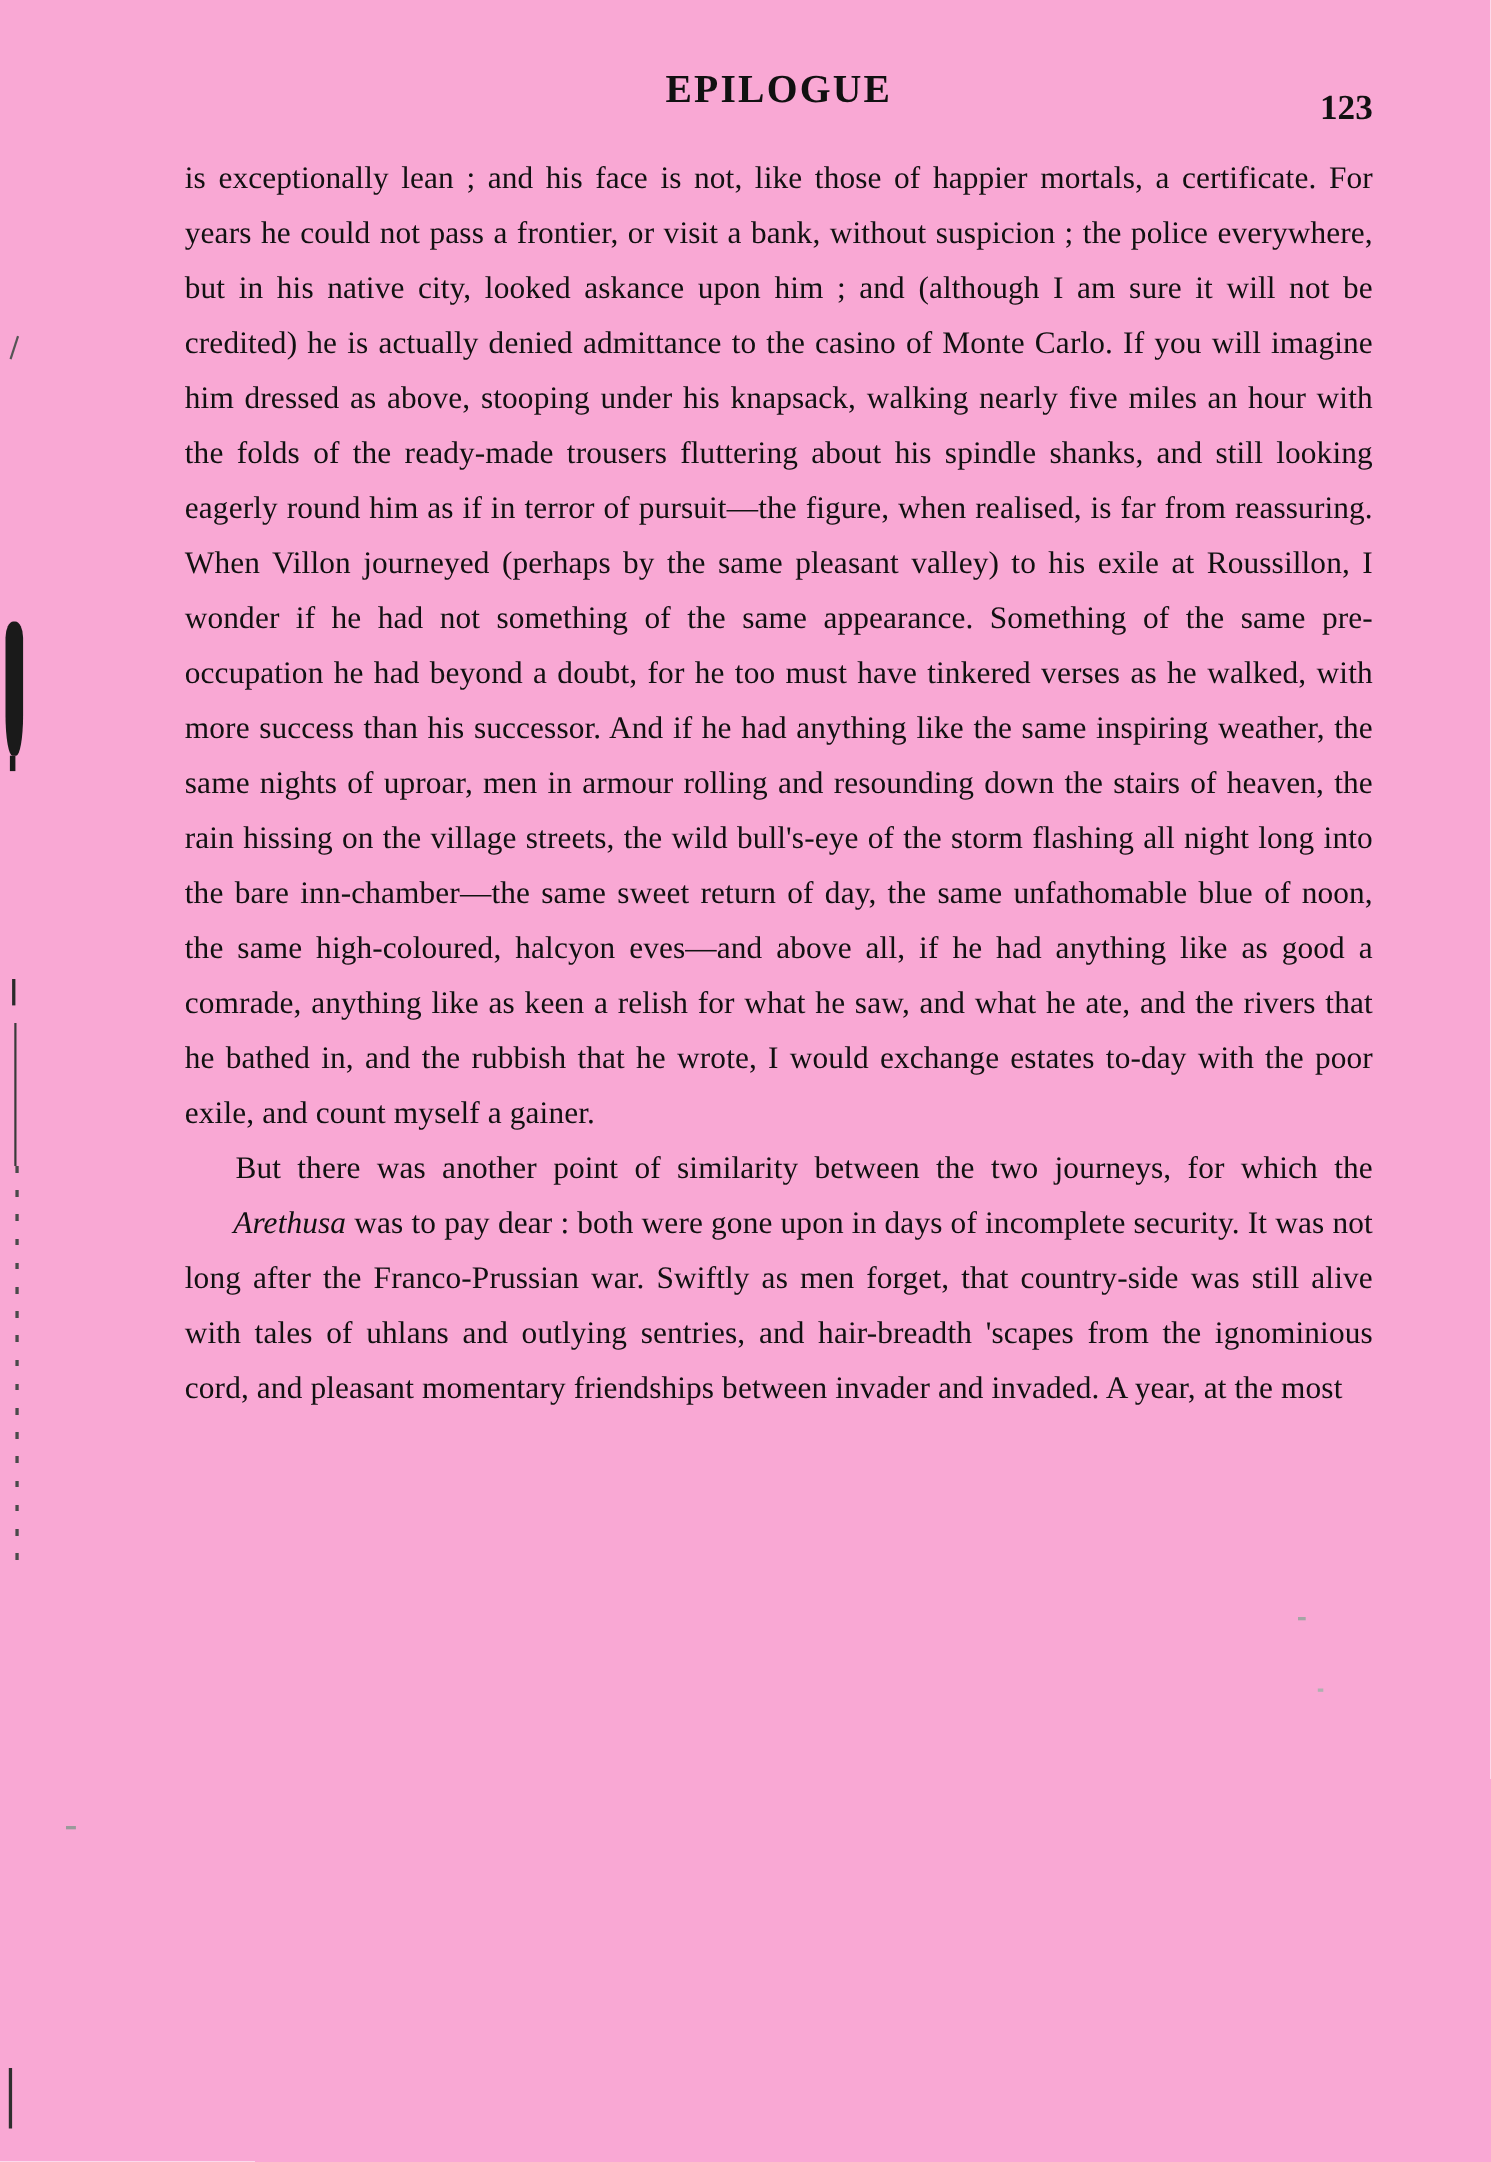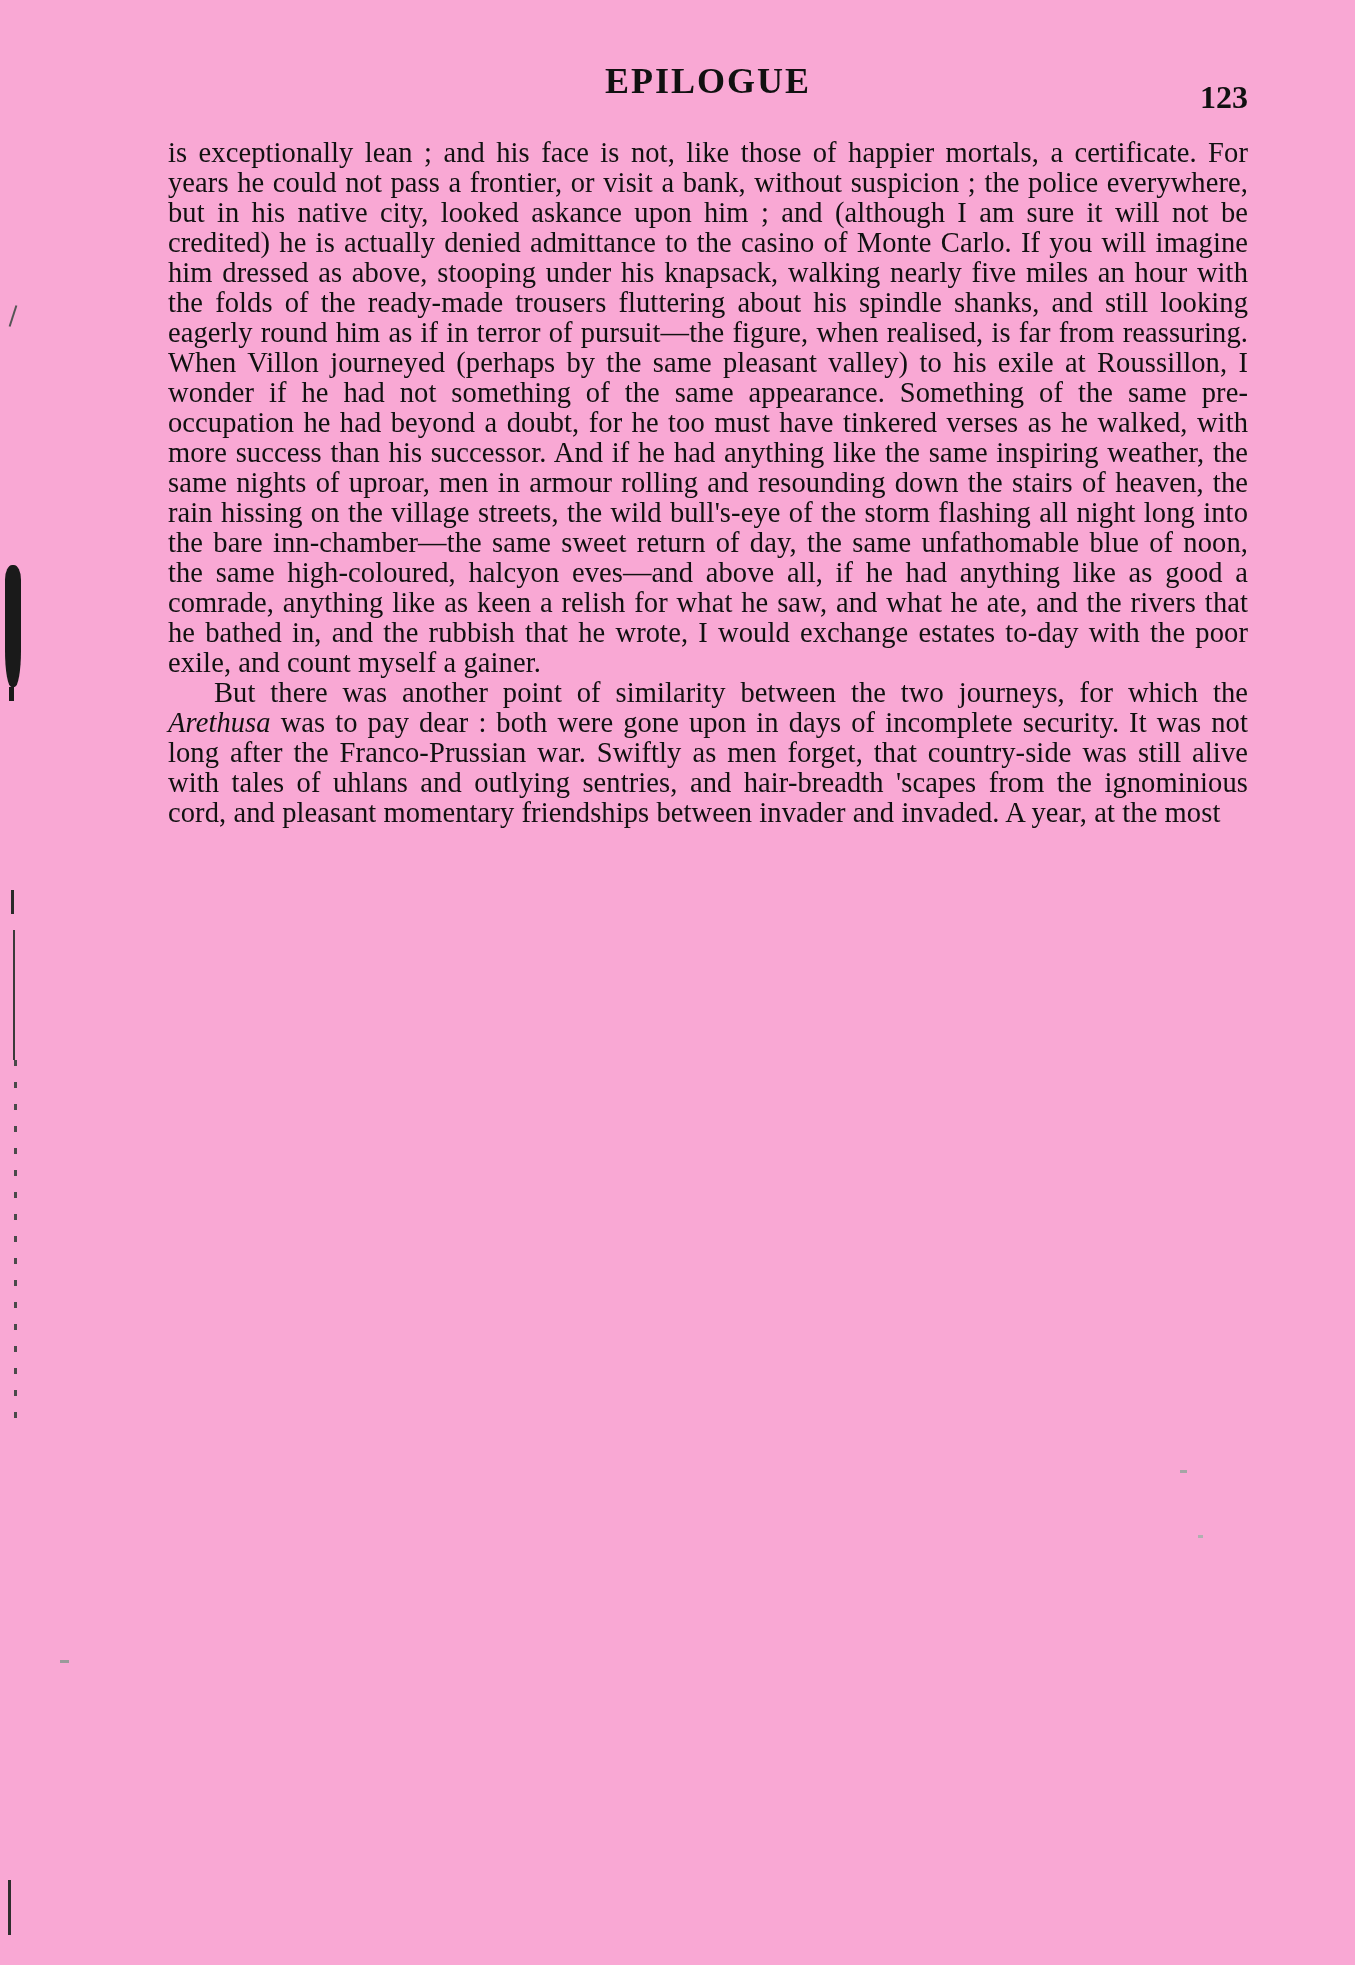--- a/index.html
+++ b/index.html
@@ -39,33 +39,34 @@
   .page-number {
     position: absolute;
     right: 0;
     bottom: 4px;
     font-size: 32px;
     font-weight: 700;
   }
   .body-text p {
     margin: 0;
     font-size: 28.5px;
-    line-height: 30px;
+    line-height: 50px;
     text-align: justify;
     text-justify: inter-word;
     font-family: "Liberation Serif", serif;
     letter-spacing: 0.1px;
   }
   .body-text p.indent {
     text-indent: 46px;
   }
   .body-text p + p {
     margin-top: 0;
   }
   em.title {
+    margin-left: 44px;
   }
 
   
   .mark {
     position: absolute;
     background: #2a2a2a;
   }
   .mark-slash {
     position: absolute;
     left: 12px;

